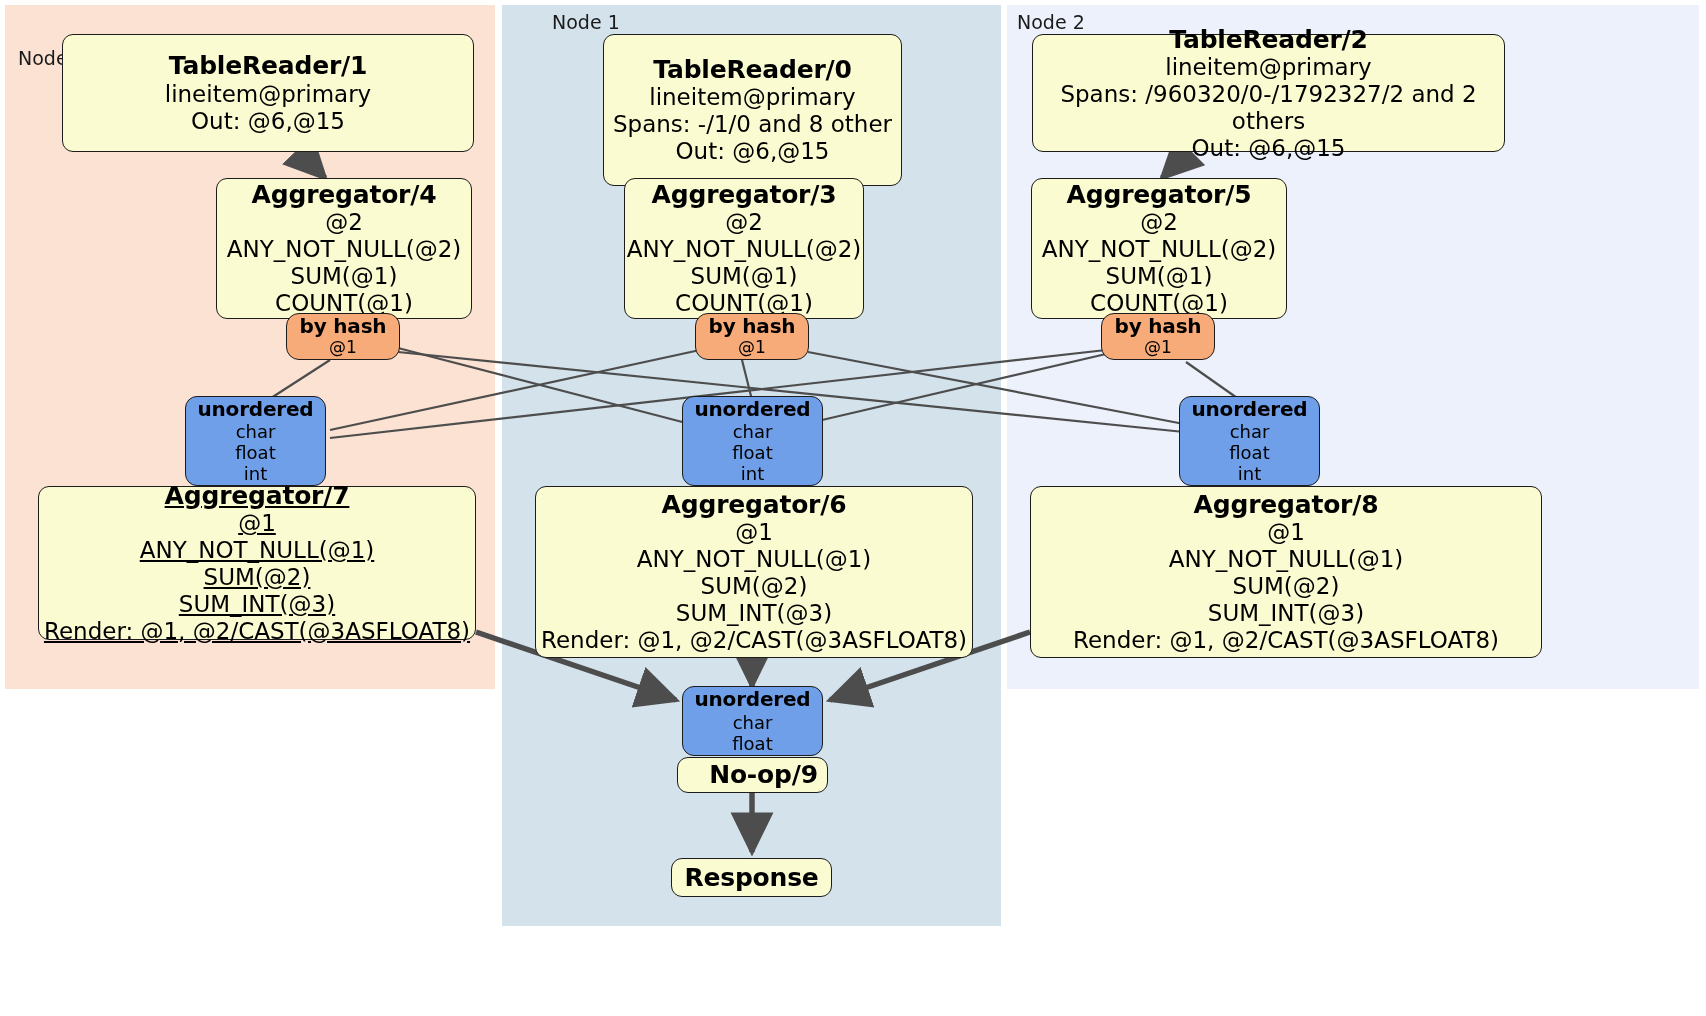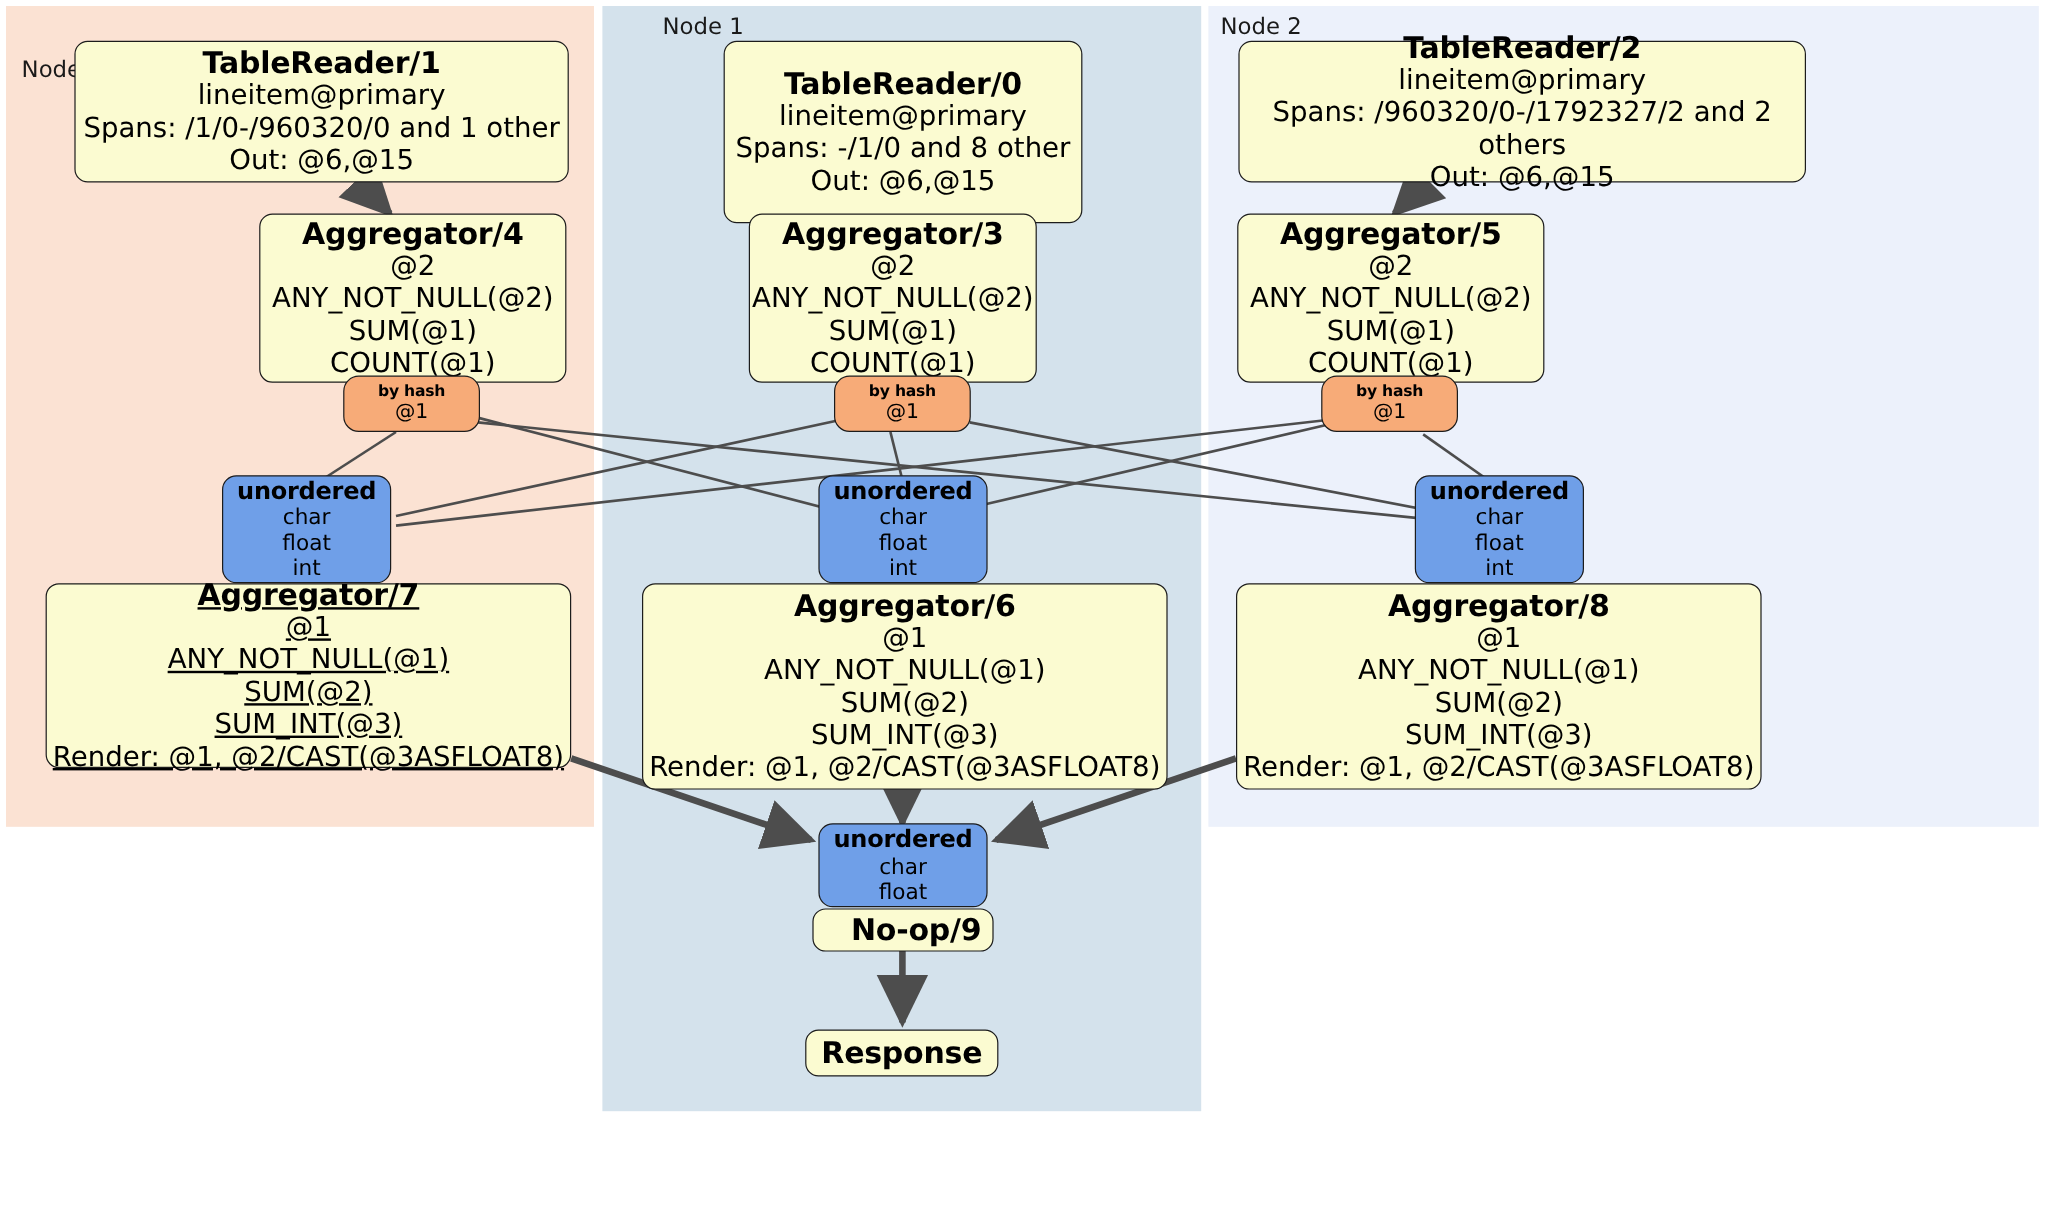--- a/index.html
+++ b/index.html
@@ -65,21 +65,21 @@
   }
   .gnode .ttl {
     font-weight: bold;
     font-size: 25px;
     letter-spacing: -0.2px;
   }
   .gnode .ln {
     font-size: 23px;
   }
   .gnode.hash .ttl {
-    font-size: 13px;
+    font-size: 20px;
   }
   .gnode.hash .ln {
     font-size: 17px;
   }
   .gnode.sync .ttl {
     font-size: 20px;
   }
   .gnode.sync .ln {
     font-size: 18px;
   }
@@ -129,21 +129,20 @@
     <path d="M476,632 L676,700" stroke="#4d4d4d" stroke-width="5.5" fill="none" marker-end="url(#arrowThick)"></path>
     <path d="M752,658 L752,686" stroke="#4d4d4d" stroke-width="5.5" fill="none" marker-end="url(#arrowThick)"></path>
     <path d="M1030,632 L830,700" stroke="#4d4d4d" stroke-width="5.5" fill="none" marker-end="url(#arrowThick)"></path>
 
     <path d="M752,792 L752,852" stroke="#4d4d4d" stroke-width="5.5" fill="none" marker-end="url(#arrowThick)"></path>
   </svg>
 
   <div class="gnode proc" style="left:62px; top:34px; width:412px; height:118px;">
     <div class="ttl">TableReader/1</div>
     <div class="ln">lineitem@primary</div>
-    <div class="ln">Spans: /1/0-/960320/0 and 1 other</div>
     <div class="ln">Out: @6,@15</div>
   </div>
 
   <div class="gnode proc" style="left:603px; top:34px; width:299px; height:152px;">
     <div class="ttl">TableReader/0</div>
     <div class="ln">lineitem@primary</div>
     <div class="ln">Spans: -/1/0 and 8 other</div>
     <div class="ln">Out: @6,@15</div>
   </div>
 
@@ -225,21 +224,21 @@
 
   <div class="gnode proc" style="left:535px; top:486px; width:438px; height:172px;">
     <div class="ttl">Aggregator/6</div>
     <div class="ln">@1</div>
     <div class="ln">ANY_NOT_NULL(@1)</div>
     <div class="ln">SUM(@2)</div>
     <div class="ln">SUM_INT(@3)</div>
     <div class="ln">Render: @1, @2/CAST(@3ASFLOAT8)</div>
   </div>
 
-  <div class="gnode proc" style="left:1030px; top:486px; width:438px; height:172px;">
+  <div class="gnode proc" style="left:1030px; top:486px; width:512px; height:172px;">
     <div class="ttl">Aggregator/8</div>
     <div class="ln">@1</div>
     <div class="ln">ANY_NOT_NULL(@1)</div>
     <div class="ln">SUM(@2)</div>
     <div class="ln">SUM_INT(@3)</div>
     <div class="ln">Render: @1, @2/CAST(@3ASFLOAT8)</div>
   </div>
 
   <div class="gnode sync" style="left:682px; top:686px; width:141px; height:70px;">
     <div class="ttl">unordered</div>

